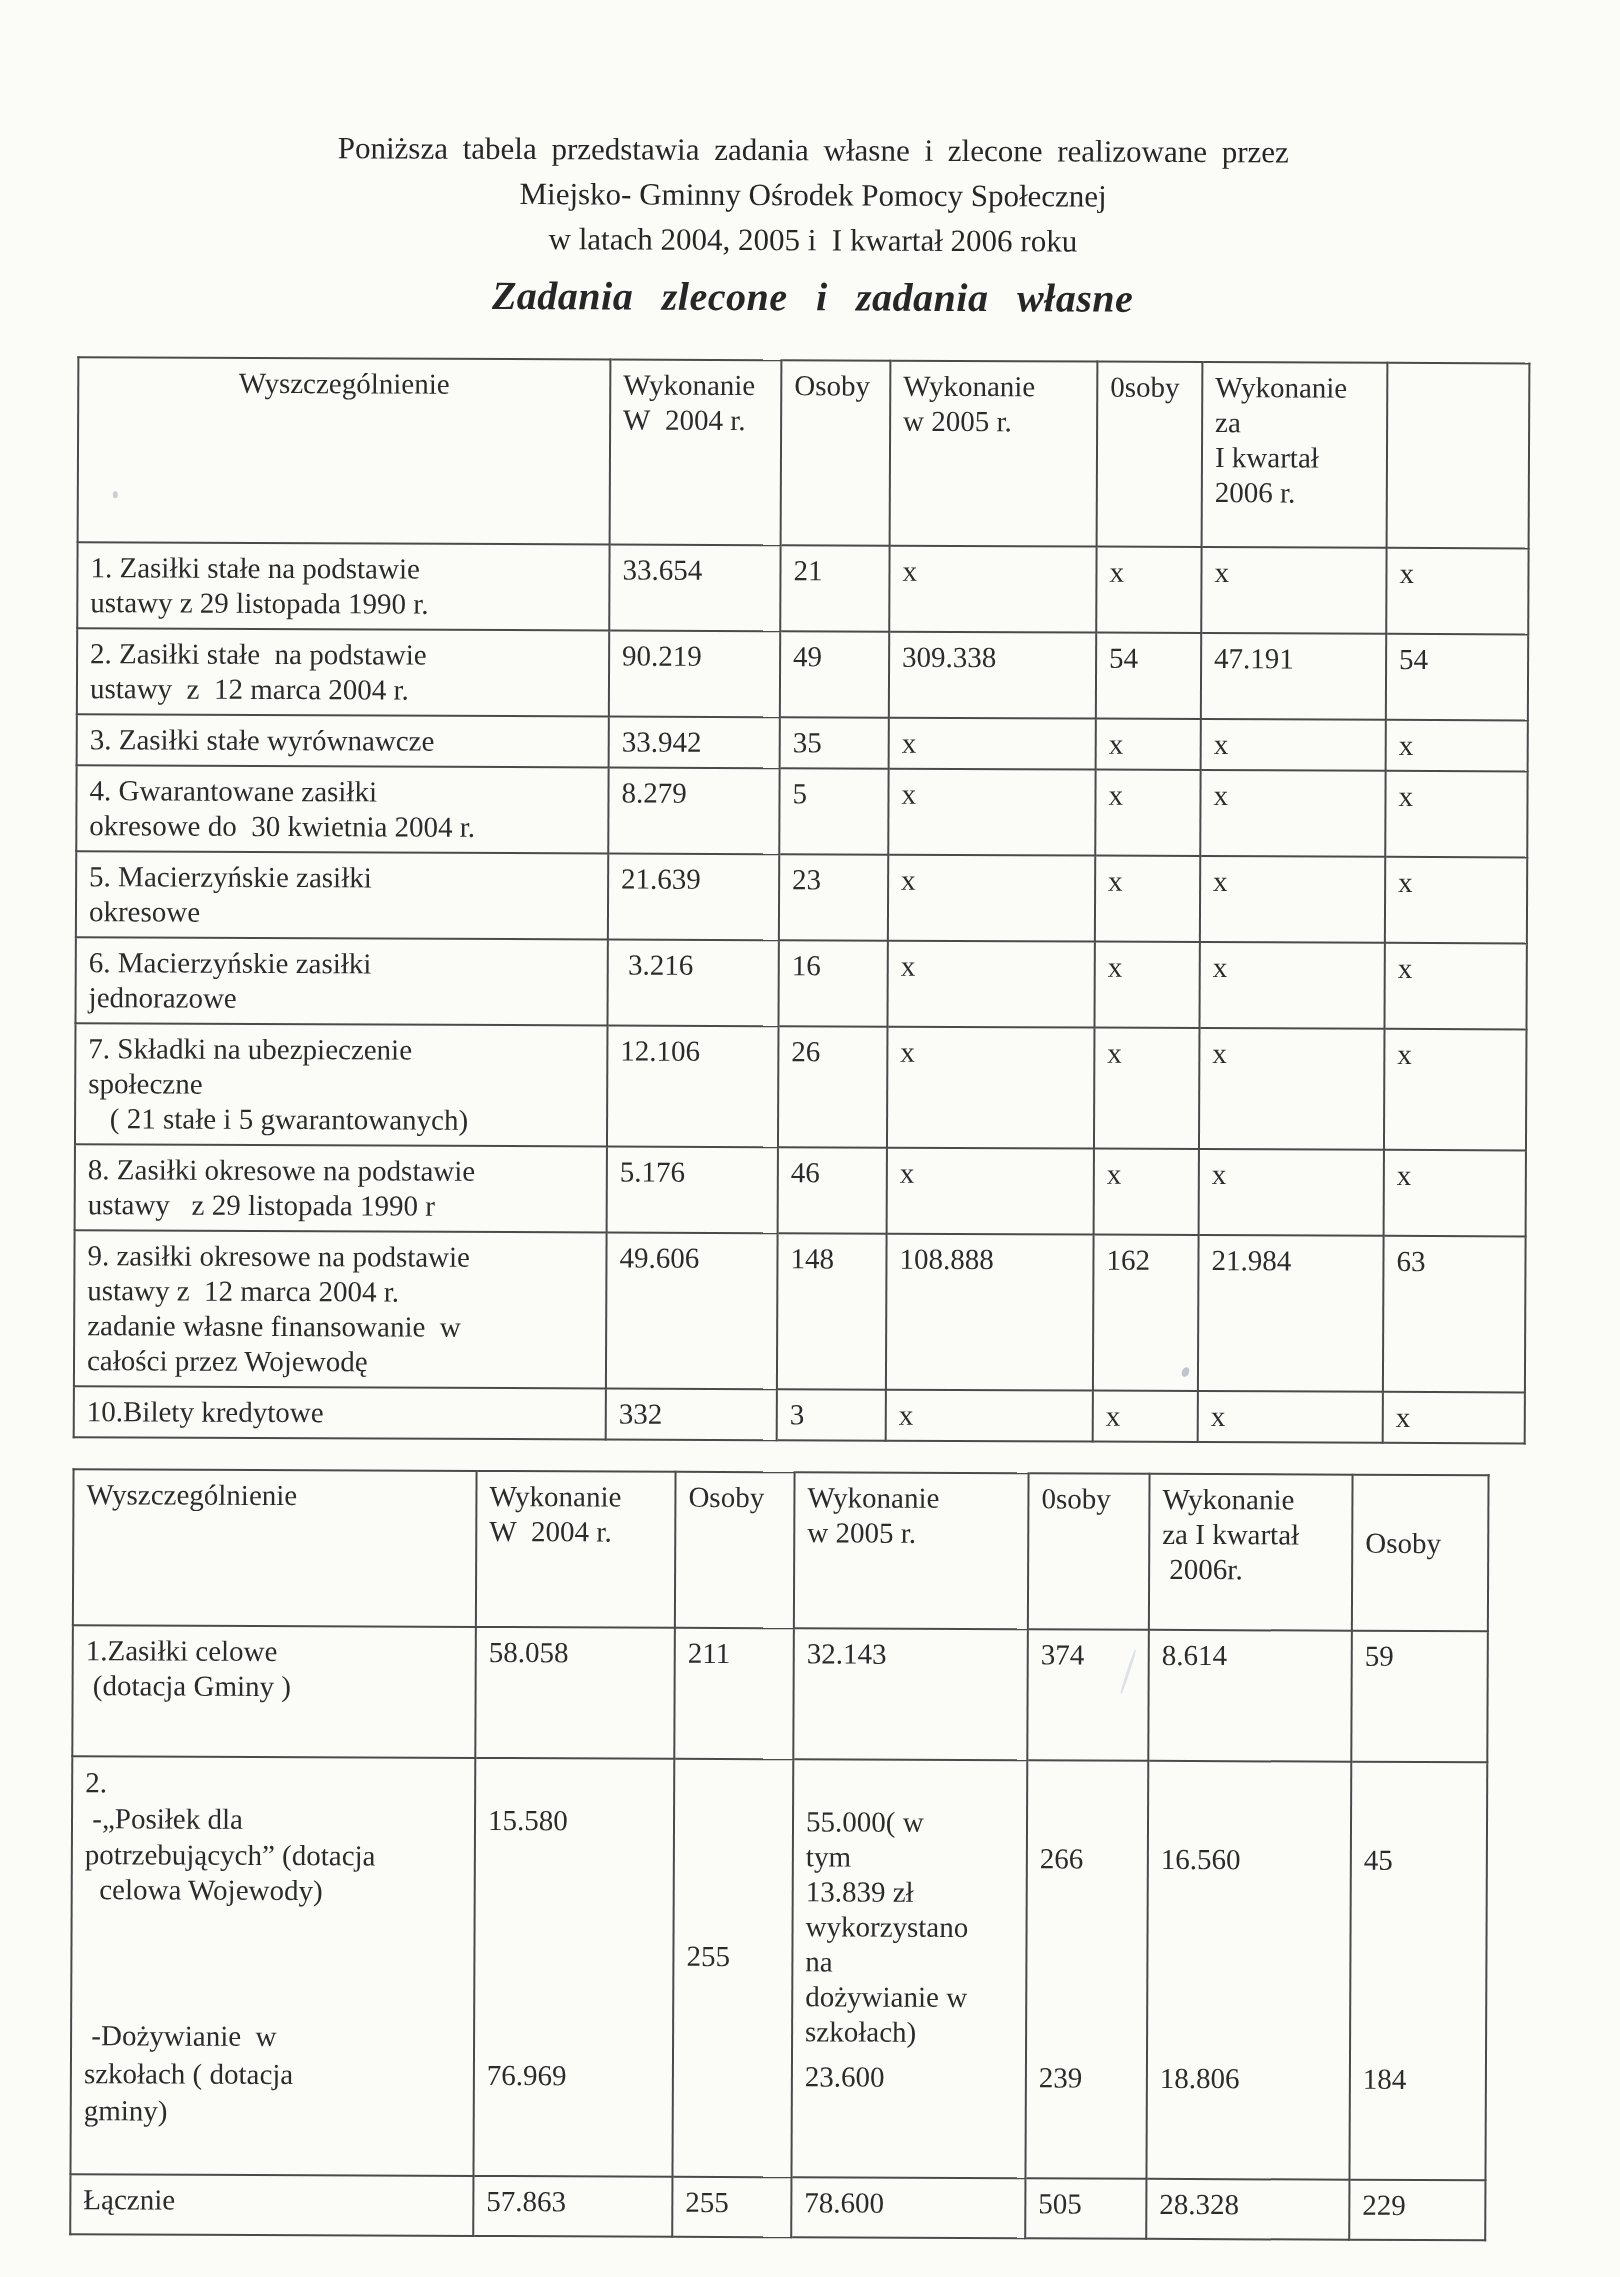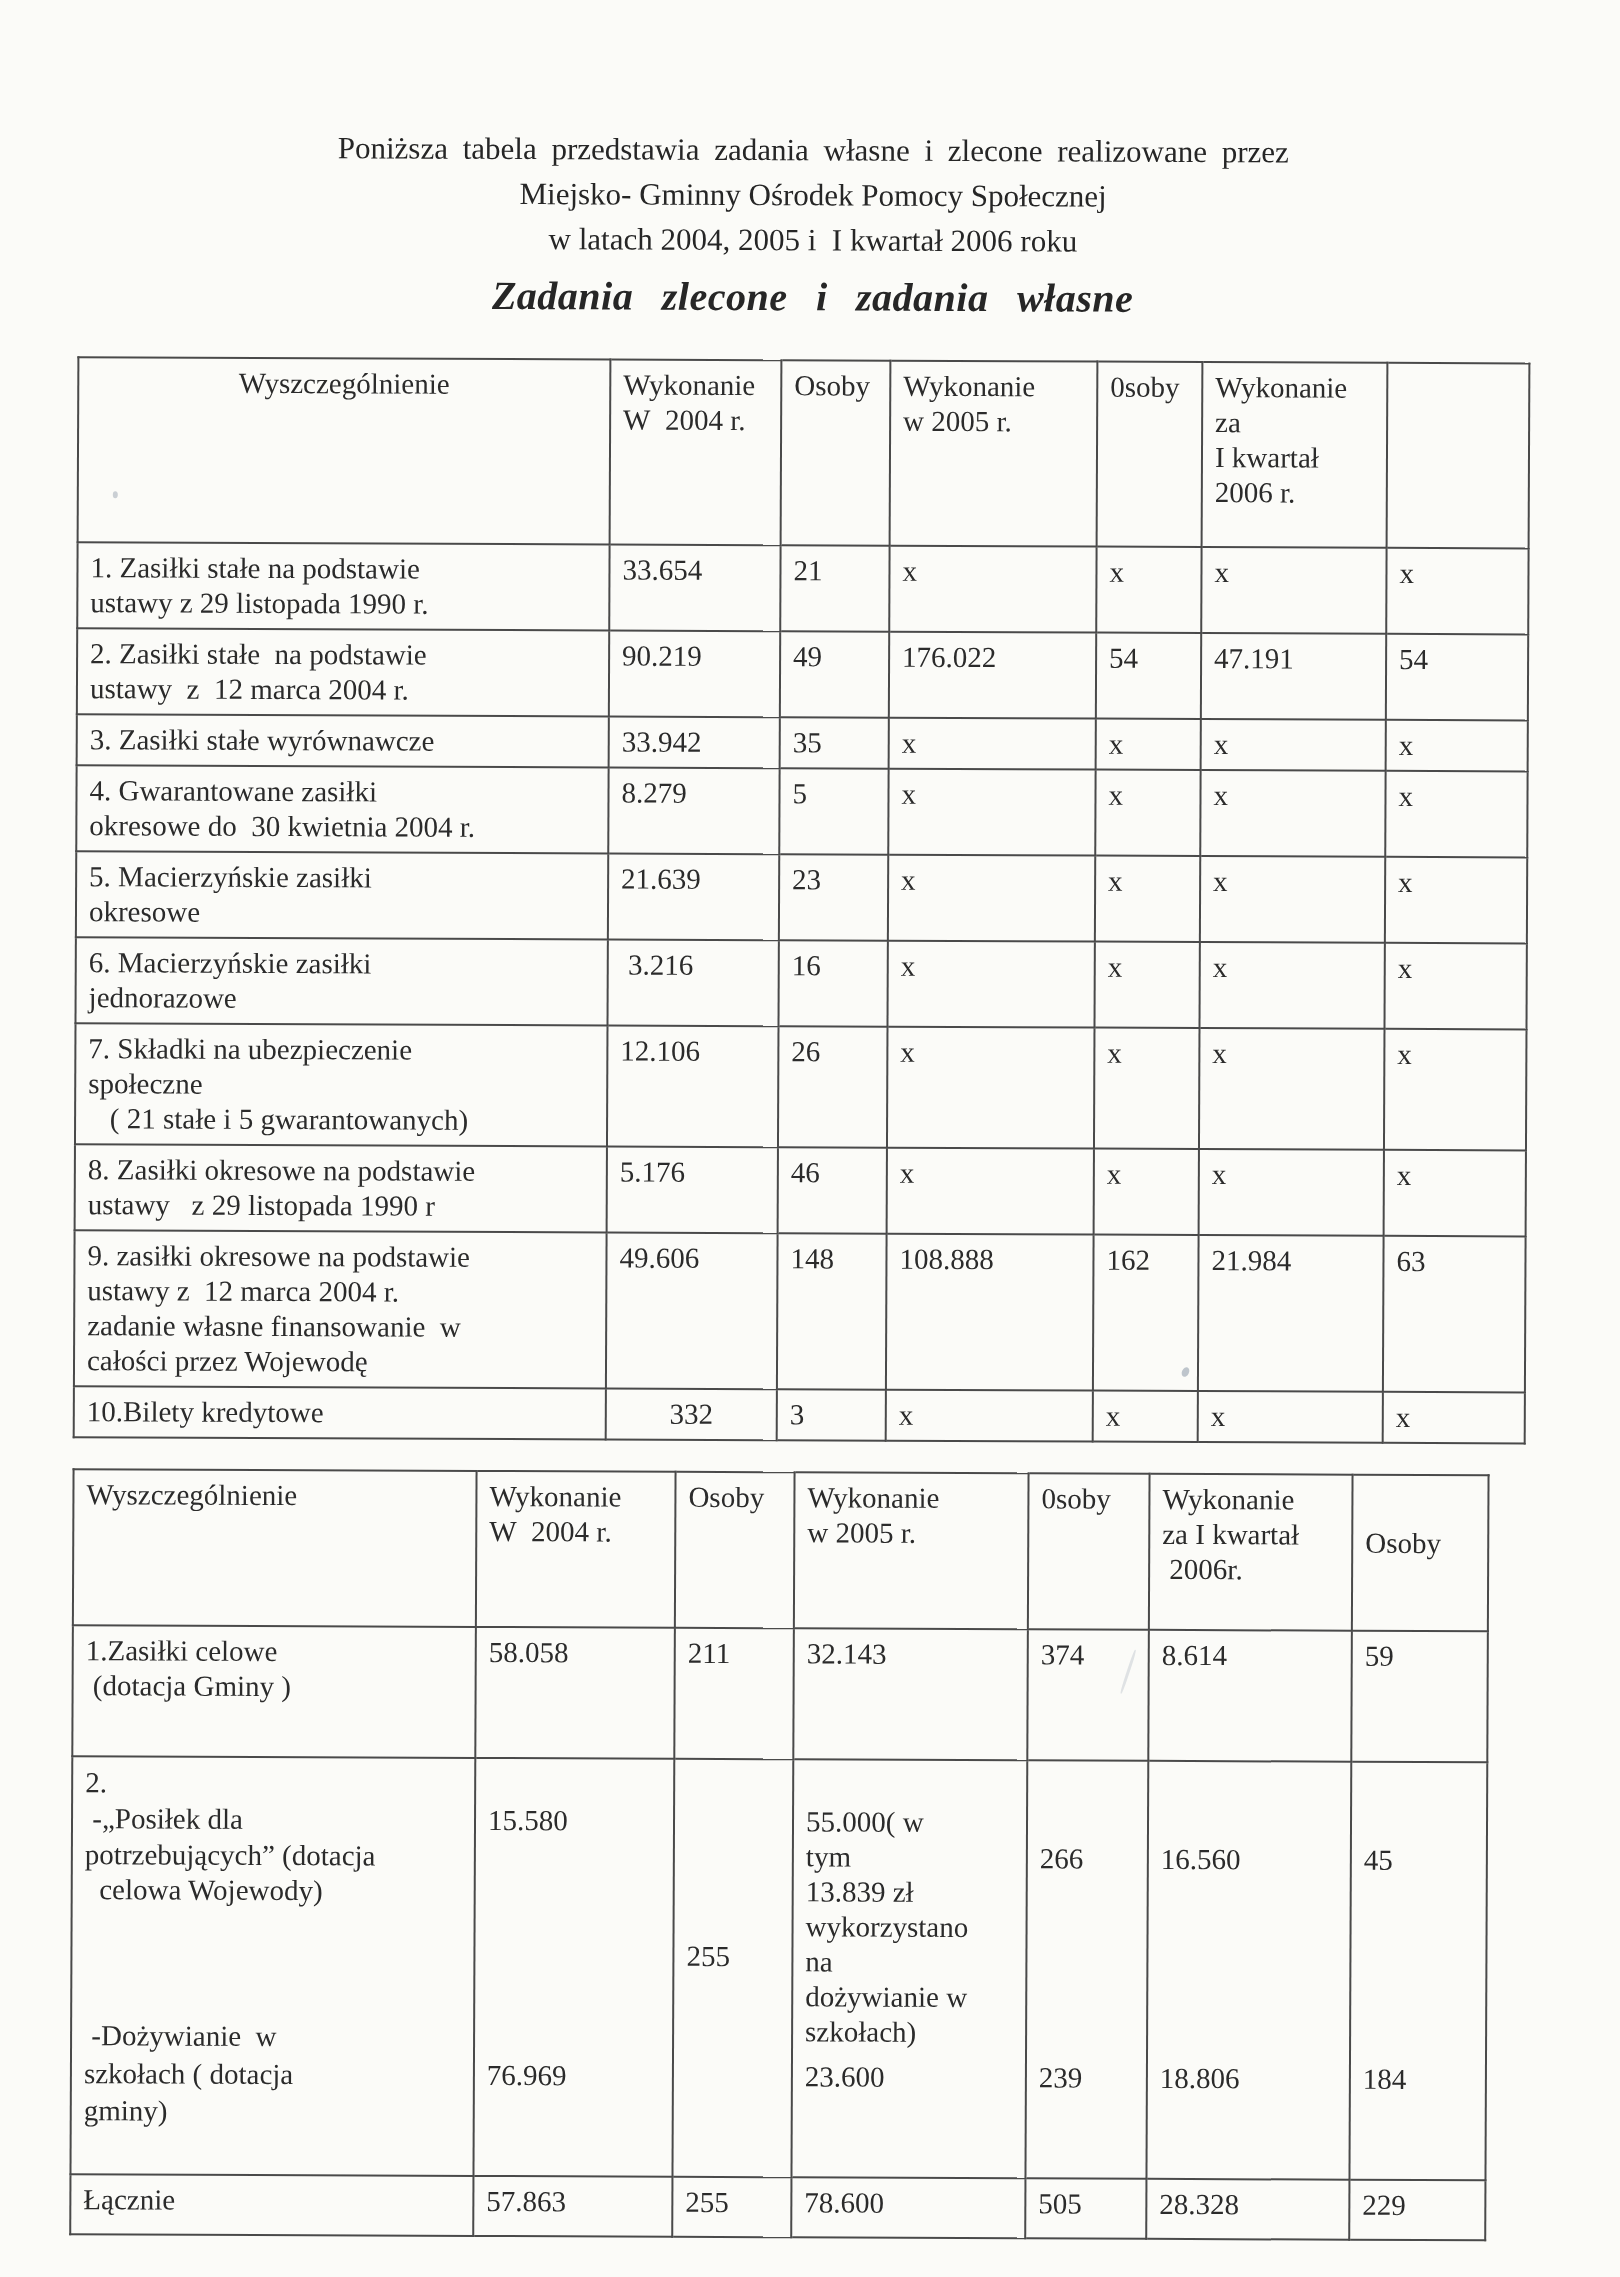--- a/index.html
+++ b/index.html
@@ -39,21 +39,21 @@
   #t1{margin-top:40px;width:1453px;}
   #t2{margin-top:30px;width:1416px;}
   #t1 thead th{height:169px;}
   #t1 th:first-child{text-align:center;}
   #t2 thead th{height:139px;}
   #t2 thead th:nth-child(7){padding-top:50px;height:97px;}
   #t2 tr.r1 td{height:115px;}
   #t2 tr.complex td{height:402px;position:relative;}
   #t2 tr.total td{height:44px;}
   .bold{font-weight:normal;}
-  .center{text-align:center;}
+  .center{}
   
   .abs{position:absolute;left:12px;right:6px;white-space:pre-line;}
   .p1{top:44px;}.p2{top:80px;}.p3{top:115px;}
   .pm{top:179px;}
   .p4{top:261px;}.p5{top:299px;}.p6{top:336px;}
   .p0{top:8px;}
   .block{line-height:35px;}
   
   .speck{position:absolute;border-radius:50%;background:#8d99a8;opacity:.45;}
   .speck.a{left:111px;top:494px;width:5px;height:7px;}
@@ -107,21 +107,21 @@
           <td>x</td>
           <td>x</td>
           <td>x</td>
           <td>x</td>
         </tr>
         <tr>
           <td>2. Zasiłki stałe &nbsp;na podstawie
 ustawy &nbsp;z &nbsp;12 marca 2004 r.</td>
           <td>90.219</td>
           <td>49</td>
-          <td>176.022</td>
+          <td>309.338</td>
           <td>54</td>
           <td>47.191</td>
           <td>54</td>
         </tr>
         <tr>
           <td>3. Zasiłki stałe wyrównawcze</td>
           <td>33.942</td>
           <td>35</td>
           <td>x</td>
           <td>x</td>

